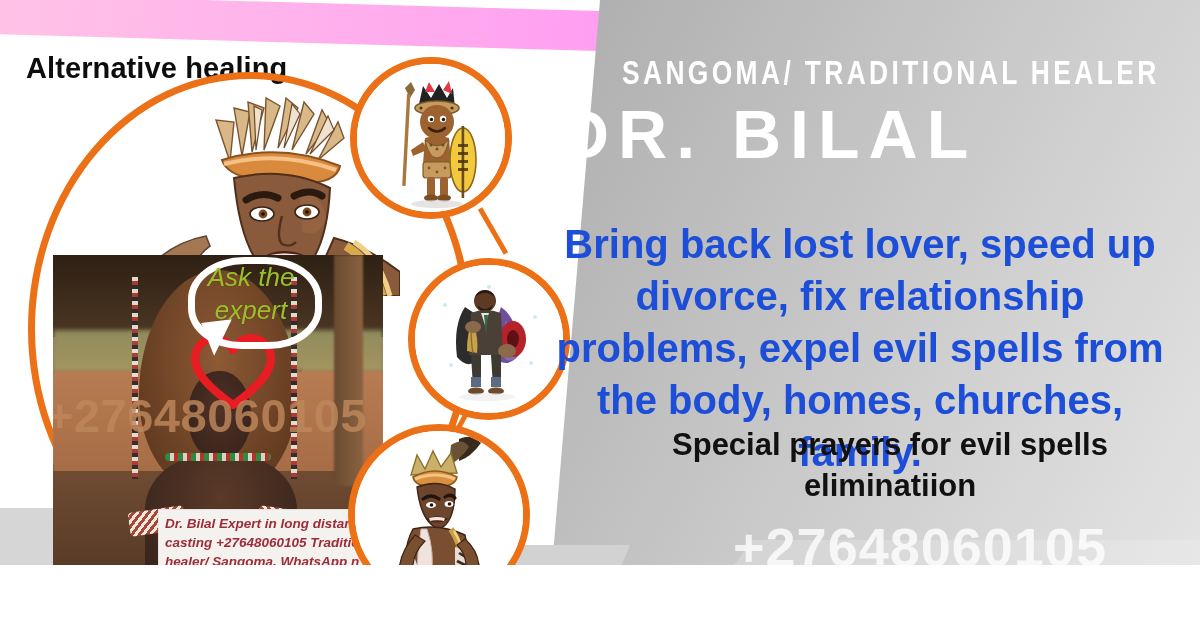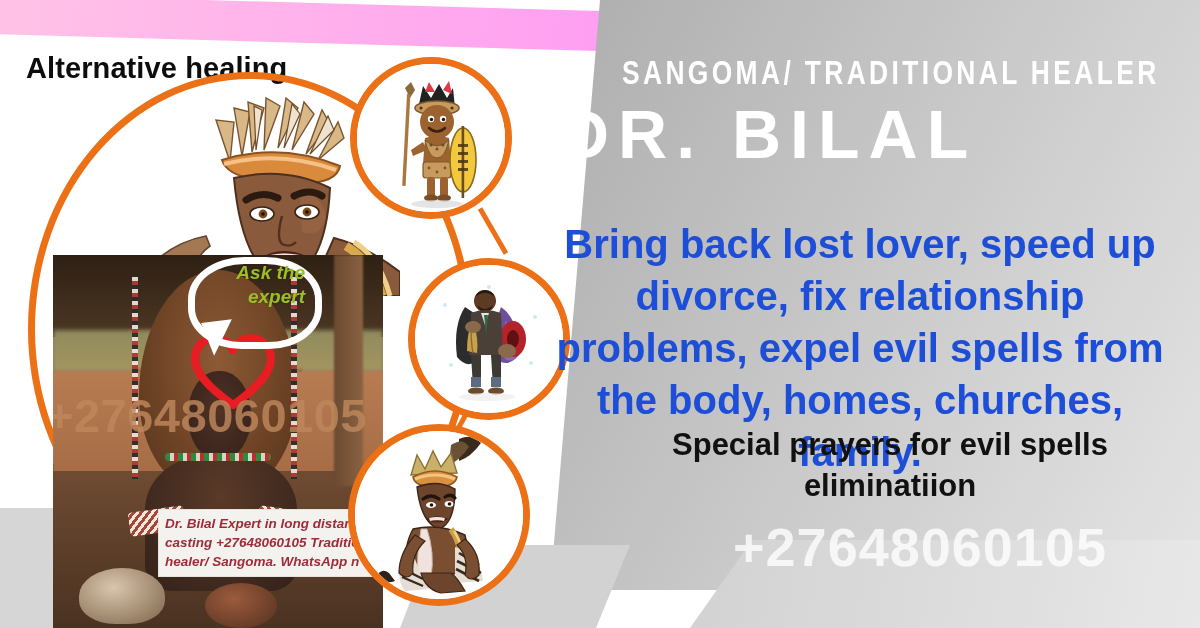--- a/index.html
+++ b/index.html
@@ -2,21 +2,21 @@
 <html><head>
 <meta charset="utf-8">
 <style>
   html,body{margin:0;padding:0;}
   body{
     width:1200px;height:628px;overflow:hidden;
     font-family:"Liberation Sans",sans-serif;
     background:#ffffff;
     position:relative;
   }
-  .stage{position:absolute;inset:0;width:1200px;height:628px;overflow:hidden;background:#fff;}
+  .stage{position:absolute;inset:0;width:1200px;height:565px;overflow:hidden;background:#fff;}
 
   
   .bar-pink{
     position:absolute;left:-10px;top:-6px;width:620px;height:40px;
     background:linear-gradient(90deg,#ffc3e6 0%,#ffb0ec 55%,#ff9ef2 100%);
     transform:rotate(1.6deg);transform-origin:left top;
   }
   .bar-orange{
     position:absolute;right:0;top:0;width:240px;height:34px;
     background:linear-gradient(90deg,#ff9a7c 0%,#ffb87f 100%);
@@ -141,22 +141,22 @@
     position:absolute;left:135px;top:2px;width:120px;height:78px;
     border:7px solid #ffffff;border-radius:42% 42% 40% 40%/46% 46% 44% 44%;
   }
   .bubble-tail{
     position:absolute;left:150px;top:66px;width:0;height:0;
     border-left:9px solid transparent;border-right:22px solid transparent;
     border-top:34px solid #ffffff;transform:rotate(-7deg);
   }
   .bubble-text{
     position:absolute;left:144px;top:6px;width:108px;
-    color:#9bbf28;font-weight:bold;font-style:italic;font-size:19px;line-height:1.25;
-    text-align:right;text-shadow:0 0 2px rgba(0,0,0,.18);
+    color:#9bbf28;font-weight:normal;font-style:italic;font-size:26px;line-height:1.25;
+    text-align:center;text-shadow:0 0 2px rgba(0,0,0,.18);
   }
 
   
   .photo-wm{
     position:absolute;left:-7px;top:137px;width:400px;
     color:rgba(190,135,92,.82);font-weight:bold;font-size:47px;line-height:1;
     letter-spacing:.5px;white-space:nowrap;
   }
 
   

